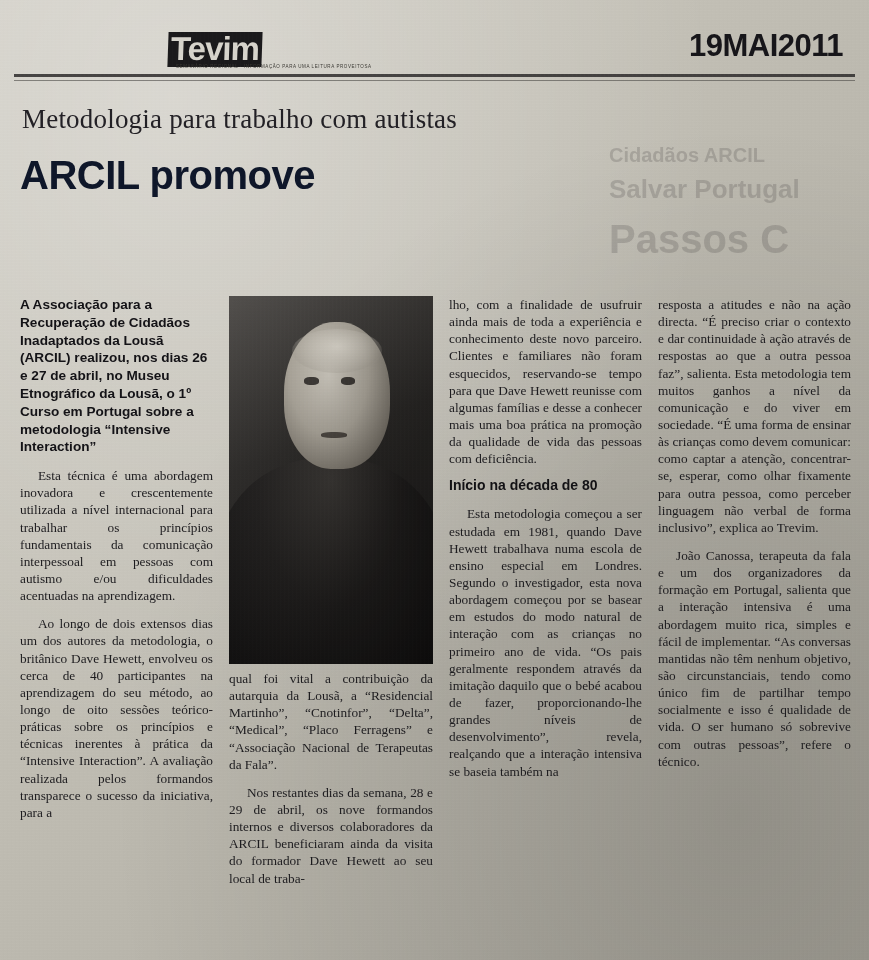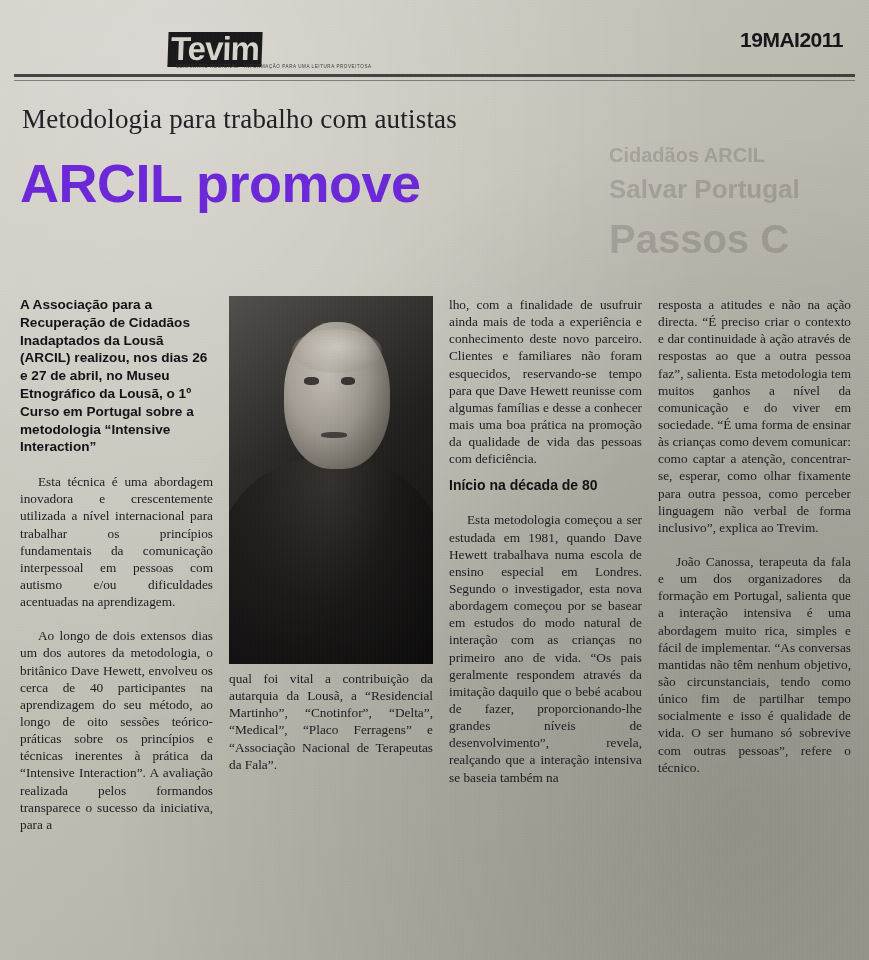--- a/index.html
+++ b/index.html
@@ -74,21 +74,21 @@
     letter-spacing: 0.6px;
     color: #3a3833;
     white-space: nowrap;
   }
   .issue-date {
     position: absolute;
     right: 26px;
     top: 14px;
     font-family: "Liberation Sans", sans-serif;
     font-weight: bold;
-    font-size: 21px;
+    font-size: 31px;
     letter-spacing: -0.5px;
     color: #17161a;
   }
   .rule-top {
     position: absolute;
     left: 14px; right: 14px;
     top: 74px;
     height: 3px;
     background: #2e2c2b;
     opacity: .85;
@@ -111,23 +111,23 @@
     color: #232126;
     letter-spacing: 0.2px;
   }
   .headline {
     position: absolute;
     left: 20px;
     top: 155px;
     width: 700px;
     font-family: "Liberation Sans", sans-serif;
     font-weight: bold;
-    font-size: 54px;
+    font-size: 40px;
     line-height: 1.04;
-    color: #6d28d9;
+    color: #0f172a;
     letter-spacing: -0.5px;
   }
   .headline .l2 { display: block; }
 
   .ghost {
     position: absolute;
     right: 20px;
     top: 140px;
     width: 240px;
     font-family: "Liberation Sans", sans-serif;
@@ -153,21 +153,21 @@
     gap: 16px;
   }
   .col {
     width: 204px;
     font-size: 13.3px;
     line-height: 1.29;
     text-align: justify;
     color: #1d1c1f;
   }
   .col p { margin: 0 0 0 0; text-indent: 18px; }
-  .col p + p { margin-top: 17px; }
+  .col p + p { margin-top: 11px; }
   .lead {
     font-family: "Liberation Sans", sans-serif;
     font-weight: bold;
     font-size: 13.6px;
     line-height: 1.31;
     text-indent: 0 !important;
     text-align: left;
     color: #141317;
     margin-bottom: 10px !important;
   }
@@ -283,20 +283,21 @@
         <div class="photo">
           <div class="body"></div>
           <div class="face"></div>
           <div class="fore"></div>
           <div class="eye-l"></div>
           <div class="eye-r"></div>
           <div class="mouth"></div>
           <div class="shadow"></div>
         </div>
         <p class="noindent">qual foi vital a contribuição da autarquia da Lousã, a “Residencial Martinho”, “Cnotinfor”, “Delta”, “Medical”, “Placo Ferragens” e “Associação Nacional de Terapeutas da Fala”.</p>
+        <p>Nos restantes dias da semana, 28 e 29 de abril, os nove formandos internos e diversos colaboradores da ARCIL beneficiaram ainda da visita do formador Dave Hewett ao seu local de traba-</p>
       </div>
 
       <div class="col">
         <p class="noindent">lho, com a finalidade de usufruir ainda mais de toda a experiência e conhecimento deste novo parceiro. Clientes e familiares não foram esquecidos, reservando-se tempo para que Dave Hewett reunisse com algumas famílias e desse a conhecer mais uma boa prática na promoção da qualidade de vida das pessoas com deficiência.</p>
         <p class="subhead">Início na década de 80</p>
         <p>Esta metodologia começou a ser estudada em 1981, quando Dave Hewett trabalhava numa escola de ensino especial em Londres. Segundo o investigador, esta nova abordagem começou por se basear em estudos do modo natural de interação com as crianças no primeiro ano de vida. “Os pais geralmente respondem através da imitação daquilo que o bebé acabou de fazer, proporcionando-lhe grandes níveis de desenvolvimento”, revela, realçando que a interação intensiva se baseia também na</p>
       </div>
 
       <div class="col">
         <p class="noindent">resposta a atitudes e não na ação directa. “É preciso criar o contexto e dar continuidade à ação através de respostas ao que a outra pessoa faz”, salienta. Esta metodologia tem muitos ganhos a nível da comunicação e do viver em sociedade. “É uma forma de ensinar às crianças como devem comunicar: como captar a atenção, concentrar-se, esperar, como olhar fixamente para outra pessoa, como perceber linguagem não verbal de forma inclusivo”, explica ao Trevim.</p>

